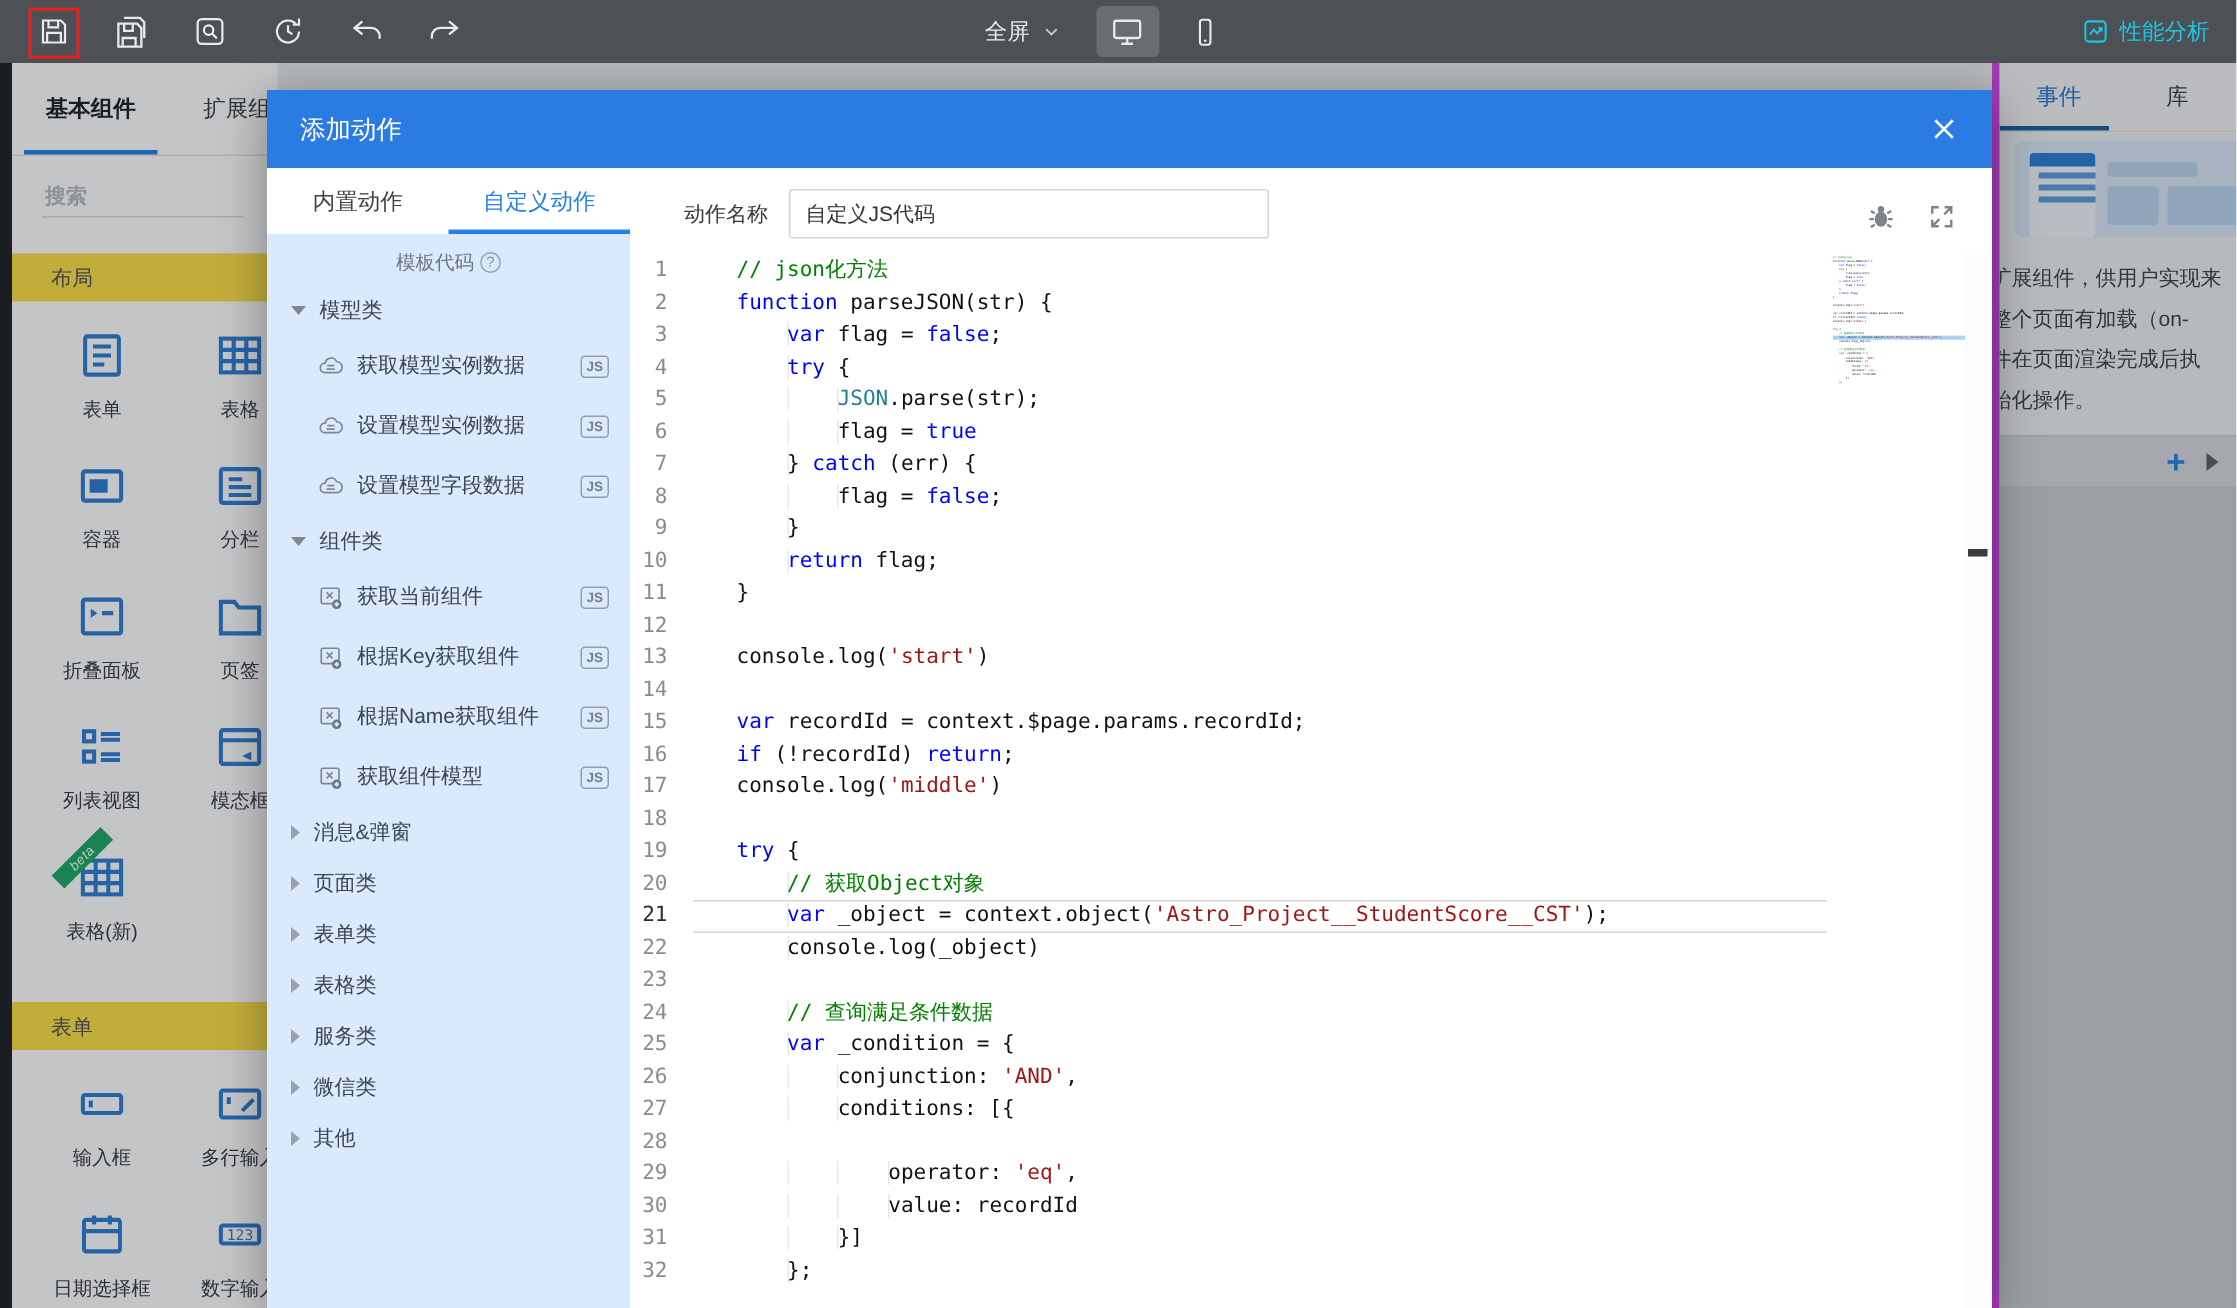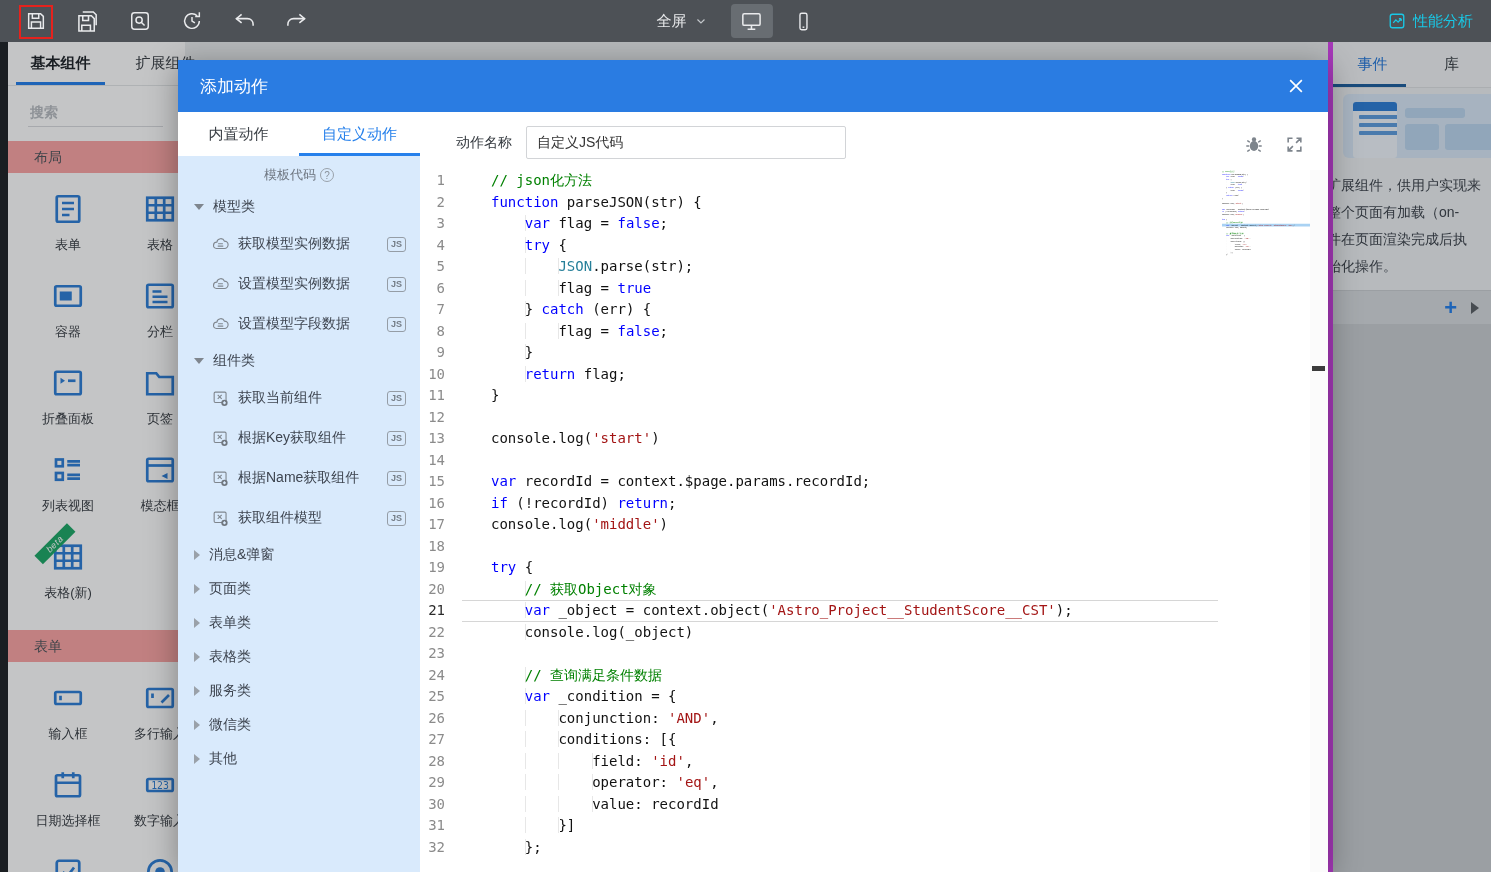--- a/index.html
+++ b/index.html
@@ -20,28 +20,28 @@
   .tb-right { margin-left:auto; display:flex; align-items:center; gap:7px; padding-right:18px; color:#19c8e6; font-size:15px; cursor:pointer; }
   .tb-right svg { stroke:#19c8e6; fill:none; stroke-width:1.8; }
 
   
   .workspace { position:absolute; left:0; top:42px; right:0; bottom:0; display:flex; }
   .left-strip { width:8px; background:#202428; flex:none; }
   .dim-overlay { position:absolute; inset:0; background:rgba(10,14,18,0.24); z-index:5; pointer-events:none; }
 
   
   .sidebar { width:177px; flex:none; background:#ffffff; position:relative; overflow:visible; }
-  .sb-tabs { display:flex; height:44px; border-bottom:1px solid #e4e6e8; }
+  .sb-tabs { display:flex; height:62px; border-bottom:1px solid #e4e6e8; }
   .sb-tab { flex:none; width:105px; display:flex; align-items:center; justify-content:center; font-size:15px; color:#3d4248; cursor:pointer; position:relative; white-space:nowrap; }
   .sb-tab.active { color:#1f2429; font-weight:bold; }
   .sb-tab.active::after { content:""; position:absolute; left:8px; right:8px; bottom:0; height:3px; background:#2680eb; }
   .sb-search { margin:12px 16px 0 20px; }
   .sb-search input { width:135px; border:none; border-bottom:1px solid #d9dbde; font-size:14px; padding:6px 2px; color:#333; background:transparent; outline:none;font-weight:bold; }
   .sb-search input::placeholder { color:#b9bdc2; }
-  .sec-title { margin-top:14px; height:32px; line-height:32px; padding-left:26px; font-size:14px; color:#52575d; background:#fca5a5; }
+  .sec-title { margin-top:24px; height:32px; line-height:32px; padding-left:26px; font-size:14px; color:#52575d; background:#fde047; }
   .comp-grid { display:grid; grid-template-columns:92px 92px; justify-items:center; row-gap:22px; padding:16px 0 14px 14px; }
   .comp-item { display:flex; flex-direction:column; align-items:center; cursor:pointer; width:92px; }
   .comp-icon { position:relative; width:40px; height:40px; display:flex; align-items:center; justify-content:center; }
   .comp-icon svg { stroke:#2e7fd6; fill:none; stroke-width:1.8; }
   .comp-label { margin-top:7px; font-size:13px; color:#3a3f45; white-space:nowrap; }
   .beta-ribbon { position:absolute; left:-16px; top:1px; background:#1fa968; color:#fff; font-size:9px; font-style:italic; padding:1px 13px; transform:rotate(-45deg); letter-spacing:.5px; }
 
   
   .canvas { flex:1; background:#eceef0; }
   .right-panel { width:163px; flex:none; background:#eef1f4; border-left:5px solid #d946ef; display:flex; flex-direction:column; overflow:hidden; }
@@ -653,21 +653,20 @@
               <div class="code-line">
                 <span class="ln">26</span>
                 <span class="lc"><span class="g">    </span><span class="g">    </span>conjunction: <span class="s">'AND'</span>,</span>
               </div>
               <div class="code-line">
                 <span class="ln">27</span>
                 <span class="lc"><span class="g">    </span><span class="g">    </span>conditions: [{</span>
               </div>
               <div class="code-line">
                 <span class="ln">28</span>
-                <span class="lc"><span class="g">    </span><span class="g">    </span><span class="g">    </span>field: <span class="s">'id'</span>,</span>
               </div>
               <div class="code-line">
                 <span class="ln">29</span>
                 <span class="lc"><span class="g">    </span><span class="g">    </span><span class="g">    </span>operator: <span class="s">'eq'</span>,</span>
               </div>
               <div class="code-line">
                 <span class="ln">30</span>
                 <span class="lc"><span class="g">    </span><span class="g">    </span><span class="g">    </span>value: recordId</span>
               </div>
               <div class="code-line">

